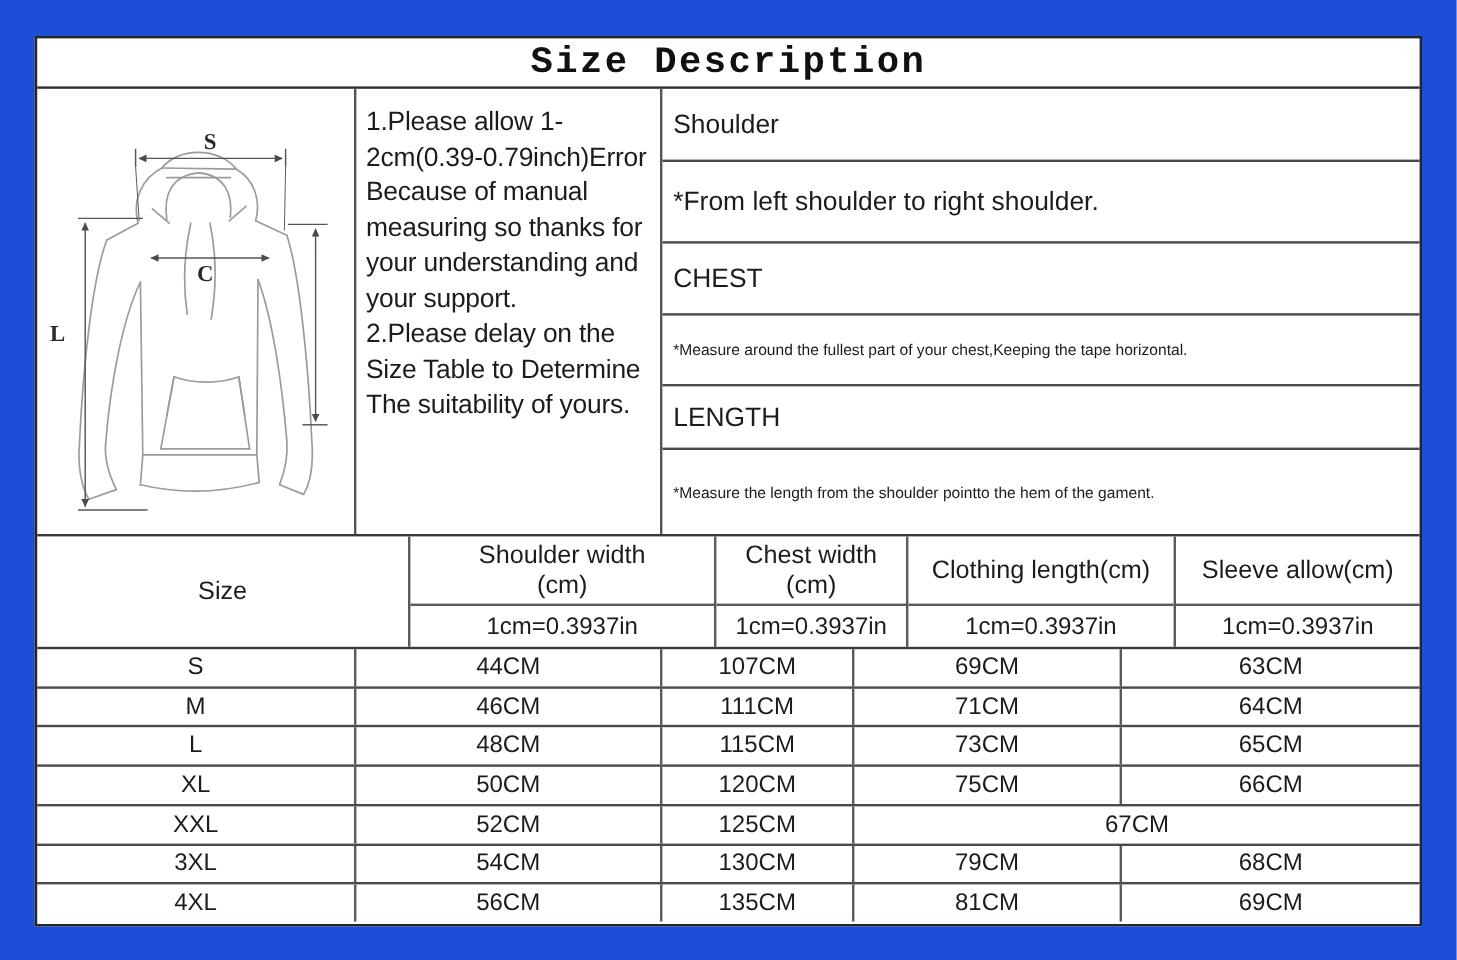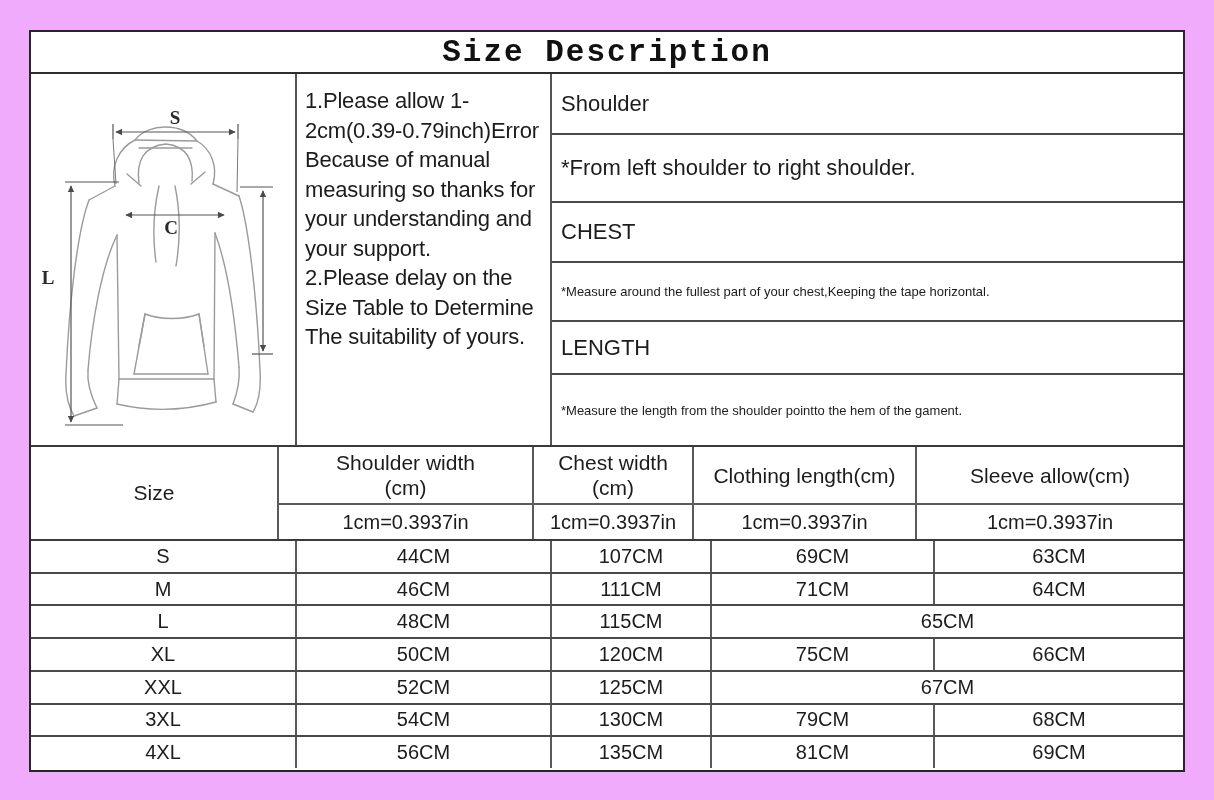--- a/index.html
+++ b/index.html
@@ -1,20 +1,20 @@
 <!DOCTYPE html>
 <html><head>
 <meta charset="utf-8">
 <style>
   * { box-sizing: border-box; margin: 0; padding: 0; }
   html, body { background: #ffffff; }
   .page {
     position: relative;
     width: 1214px; height: 800px;
-    background: #f0abfc;
+    background: #1d4ed8;
     font-family: "Liberation Sans", sans-serif;
     color: #1c1c1c;
     overflow: hidden;
   }
   .box {
     position: absolute; left: 29px; top: 30px;
     width: 1156px; height: 742px;
     border: 2px solid #262626;
     background: #ffffff;
   }
@@ -49,21 +49,21 @@
     padding-left: 9px;
   }
   .grow:last-child { border-bottom: none; }
   .term   { font-size: 22px; }
   .note-lg { font-size: 22px; }
   .note-sm { font-size: 13px; }
   
   .tbl { height: 321px; display: flex; flex-direction: column; }
   .thead { height: 94px; display: flex; border-bottom: 2px solid #3a3a3a; }
   .th-size {
-    width: 248px; border-right: 2px solid #5a5a5a;
+    width: 311px; border-right: 2px solid #5a5a5a;
     display: flex; align-items: center; justify-content: center;
     font-size: 21px;
   }
   .th { display: flex; flex-direction: column; border-right: 2px solid #5a5a5a; }
   .th:last-child { border-right: none; }
   .c1 { width: 255px; } .c2 { width: 160px; } .c3 { width: 223px; } .c4 { flex: 1; }
   .th-top {
     height: 56px;
     display: flex; flex-direction: column; align-items: center; justify-content: center;
     font-size: 21px; line-height: 25px; text-align: center;
@@ -220,20 +220,21 @@
         <div class="td c0">M</div>
         <div class="td c1">46CM</div>
         <div class="td c2">111CM</div>
         <div class="td c3">71CM</div>
         <div class="td c4">64CM</div>
       </div>
       <div class="tr">
         <div class="td c0">L</div>
         <div class="td c1">48CM</div>
         <div class="td c2">115CM</div>
+        <div class="td c3">73CM</div>
         <div class="td c4">65CM</div>
       </div>
       <div class="tr">
         <div class="td c0">XL</div>
         <div class="td c1">50CM</div>
         <div class="td c2">120CM</div>
         <div class="td c3">75CM</div>
         <div class="td c4">66CM</div>
       </div>
       <div class="tr">

